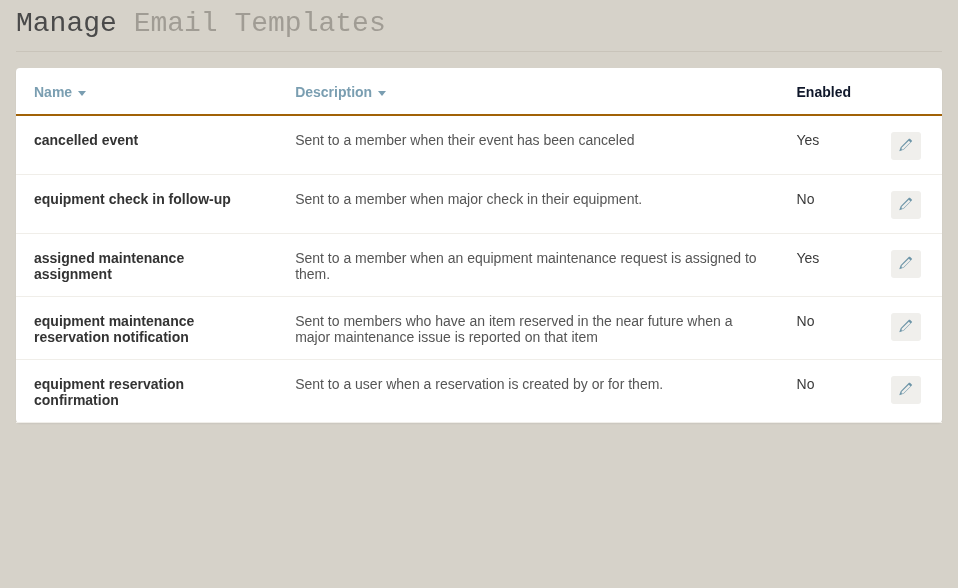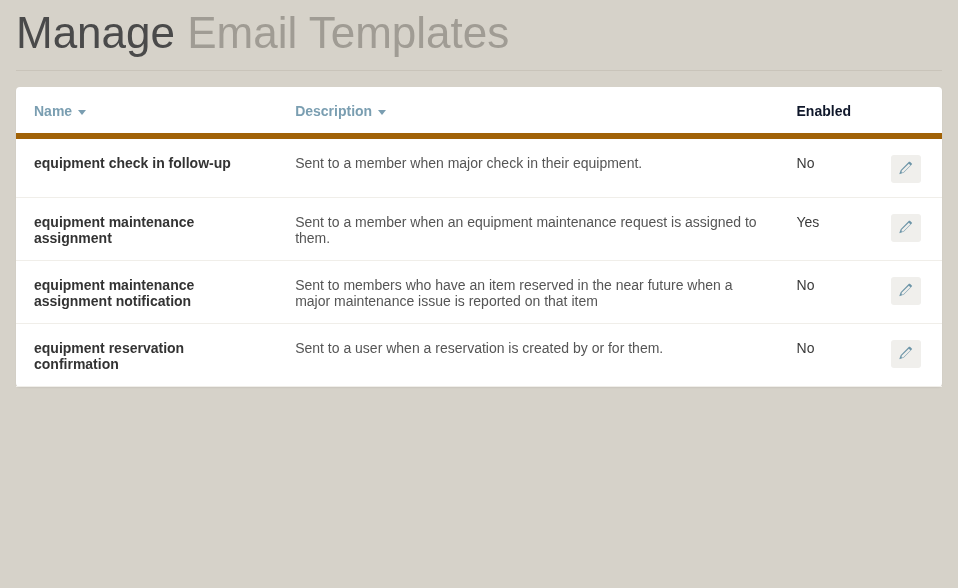--- a/index.html
+++ b/index.html
@@ -7,22 +7,23 @@
       font-family: -apple-system, BlinkMacSystemFont, "Segoe UI", Helvetica, Arial, sans-serif;
       background: #d6d2c9;
       width: 958px;
       color: #333;
     }
     .header {
       padding: 8px 16px 12px 16px;
     }
     .header h1 {
       font-weight: 300;
-      font-size: 44px;
+      font-size: 28px;
       color: #4a4a4a;
+      font-family: Liberation Mono, monospace;
     }
     .header h1 .light {
       color: #a09c94;
       font-weight: 300;
     }
     .divider {
       height: 1px;
       background: #c9c4ba;
       margin: 0 16px;
     }
@@ -35,21 +36,21 @@
     table {
       width: 100%;
       border-collapse: collapse;
     }
     thead th {
       text-align: left;
       font-size: 14px;
       font-weight: 700;
       color: #7a9eb1;
       padding: 16px 18px 14px 18px;
-      border-bottom: 6px solid #a16207;
+      border-bottom: 2px solid #a16207;
     }
     thead th.enabled-col {
       color: #0f172a;
     }
     .sort-caret {
       display: inline-block;
       margin-left: 2px;
       width: 0; height: 0;
       border-left: 4px solid transparent;
       border-right: 4px solid transparent;
@@ -120,42 +121,52 @@
           <span>Description</span>
           <span class="sort-caret"></span>
         </th>
         <th class="enabled-col">
           <span>Enabled</span>
         </th>
         <th></th>
       </tr>
     </thead>
     <tbody id="table-body">
+    <tr>
+          <td class="name">cancelled event</td>
+          <td class="desc">Sent to a member when their event has been canceled</td>
+          <td class="enabled">Yes</td>
+          <td class="actions"><button class="edit-btn">
+              <span><svg viewBox="0 0 16 16">
+                  <path d="M12.146 1.146a.5.5 0 0 1 .708 0l2 2a.5.5 0 0 1 0 .708l-9.5 9.5a.5.5 0 0 1-.168.11l-4 1.5a.5.5 0 0 1-.65-.65l1.5-4a.5.5 0 0 1 .11-.168l9.5-9.5zM11.207 3L3 11.207V13h1.793L13 4.793 11.207 3zM13.5 4.5L11.5 2.5 12.5 1.5 14.5 3.5 13.5 4.5z"></path>
+                </svg></span>
+            </button></td>
+        </tr>
         <tr>
           <td class="name">equipment check in follow-up</td>
           <td class="desc">Sent to a member when major check in their equipment.</td>
           <td class="enabled">No</td>
           <td class="actions"><button class="edit-btn">
               <span><svg viewBox="0 0 16 16">
                   <path d="M12.146 1.146a.5.5 0 0 1 .708 0l2 2a.5.5 0 0 1 0 .708l-9.5 9.5a.5.5 0 0 1-.168.11l-4 1.5a.5.5 0 0 1-.65-.65l1.5-4a.5.5 0 0 1 .11-.168l9.5-9.5zM11.207 3L3 11.207V13h1.793L13 4.793 11.207 3zM13.5 4.5L11.5 2.5 12.5 1.5 14.5 3.5 13.5 4.5z"></path>
                 </svg></span>
             </button></td>
         </tr>
         <tr>
-          <td class="name">equipment maintenance assignment</td>
+          <td class="name">assigned maintenance assignment</td>
           <td class="desc">Sent to a member when an equipment maintenance request is assigned to them.</td>
           <td class="enabled">Yes</td>
           <td class="actions"><button class="edit-btn">
               <span><svg viewBox="0 0 16 16">
                   <path d="M12.146 1.146a.5.5 0 0 1 .708 0l2 2a.5.5 0 0 1 0 .708l-9.5 9.5a.5.5 0 0 1-.168.11l-4 1.5a.5.5 0 0 1-.65-.65l1.5-4a.5.5 0 0 1 .11-.168l9.5-9.5zM11.207 3L3 11.207V13h1.793L13 4.793 11.207 3zM13.5 4.5L11.5 2.5 12.5 1.5 14.5 3.5 13.5 4.5z"></path>
                 </svg></span>
             </button></td>
         </tr>
         <tr>
-          <td class="name">equipment maintenance assignment notification</td>
+          <td class="name">equipment maintenance reservation notification</td>
           <td class="desc">Sent to members who have an item reserved in the near future when a major maintenance issue is reported on that item</td>
           <td class="enabled">No</td>
           <td class="actions"><button class="edit-btn">
               <span><svg viewBox="0 0 16 16">
                   <path d="M12.146 1.146a.5.5 0 0 1 .708 0l2 2a.5.5 0 0 1 0 .708l-9.5 9.5a.5.5 0 0 1-.168.11l-4 1.5a.5.5 0 0 1-.65-.65l1.5-4a.5.5 0 0 1 .11-.168l9.5-9.5zM11.207 3L3 11.207V13h1.793L13 4.793 11.207 3zM13.5 4.5L11.5 2.5 12.5 1.5 14.5 3.5 13.5 4.5z"></path>
                 </svg></span>
             </button></td>
         </tr>
         <tr>
           <td class="name">equipment reservation confirmation</td>

